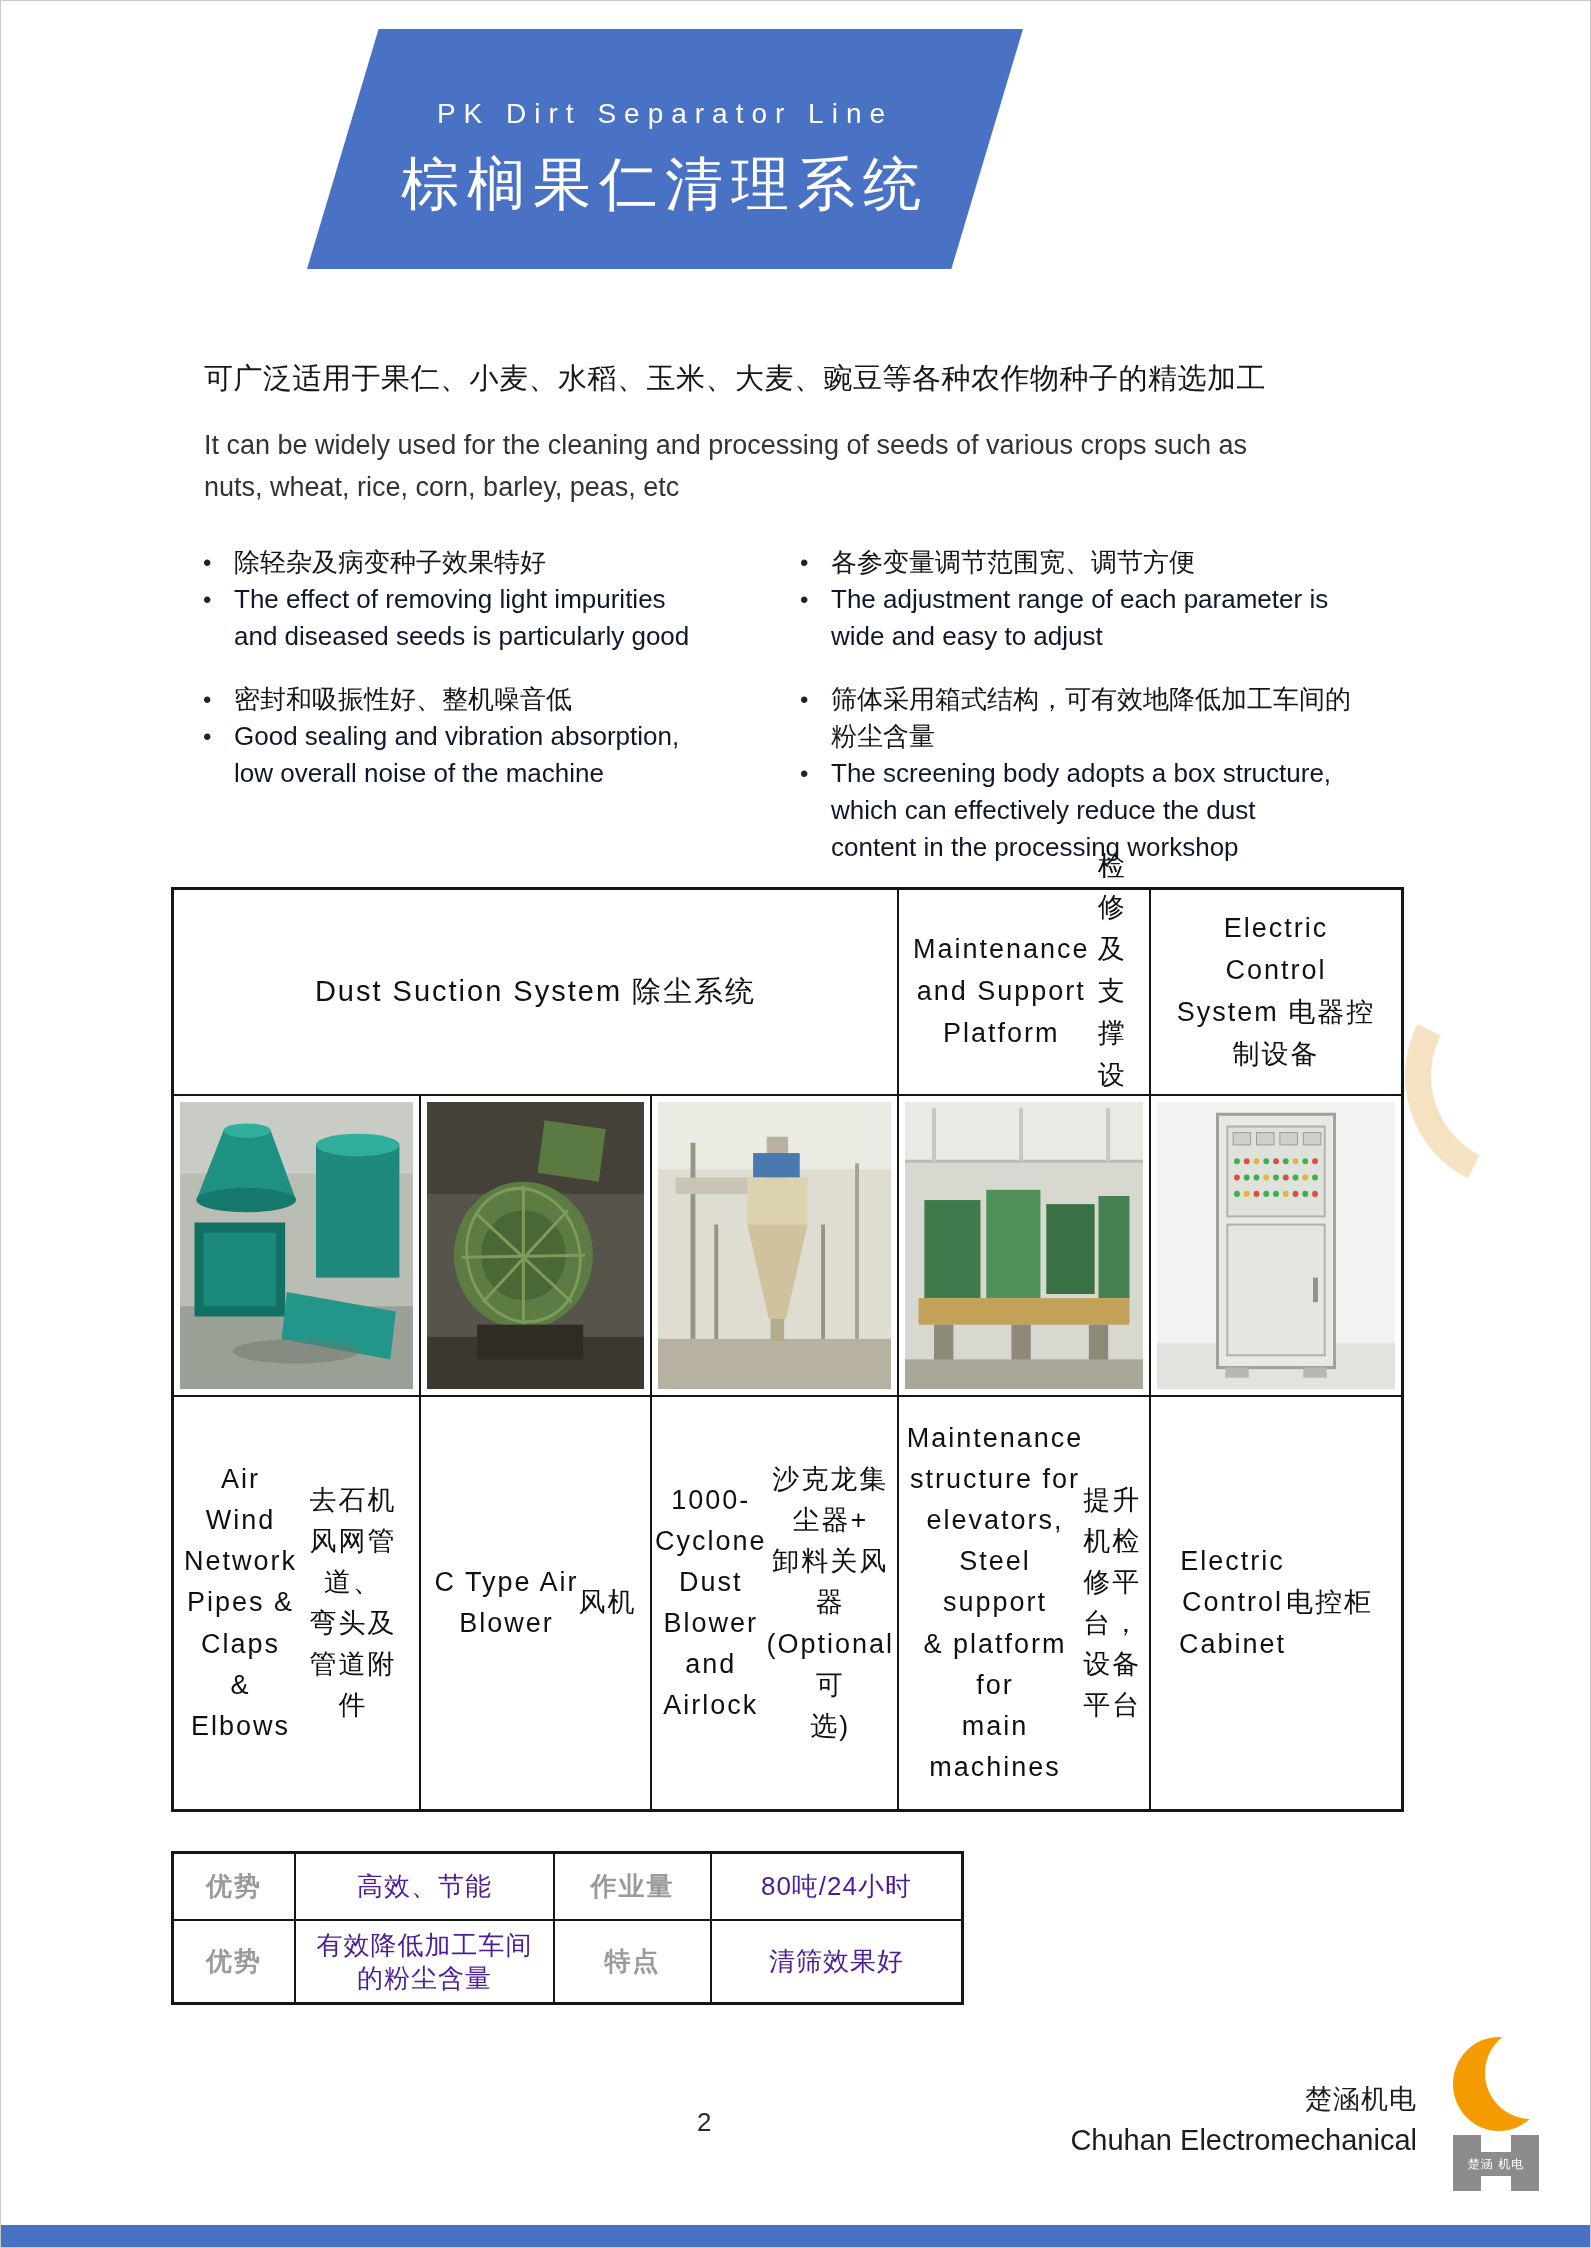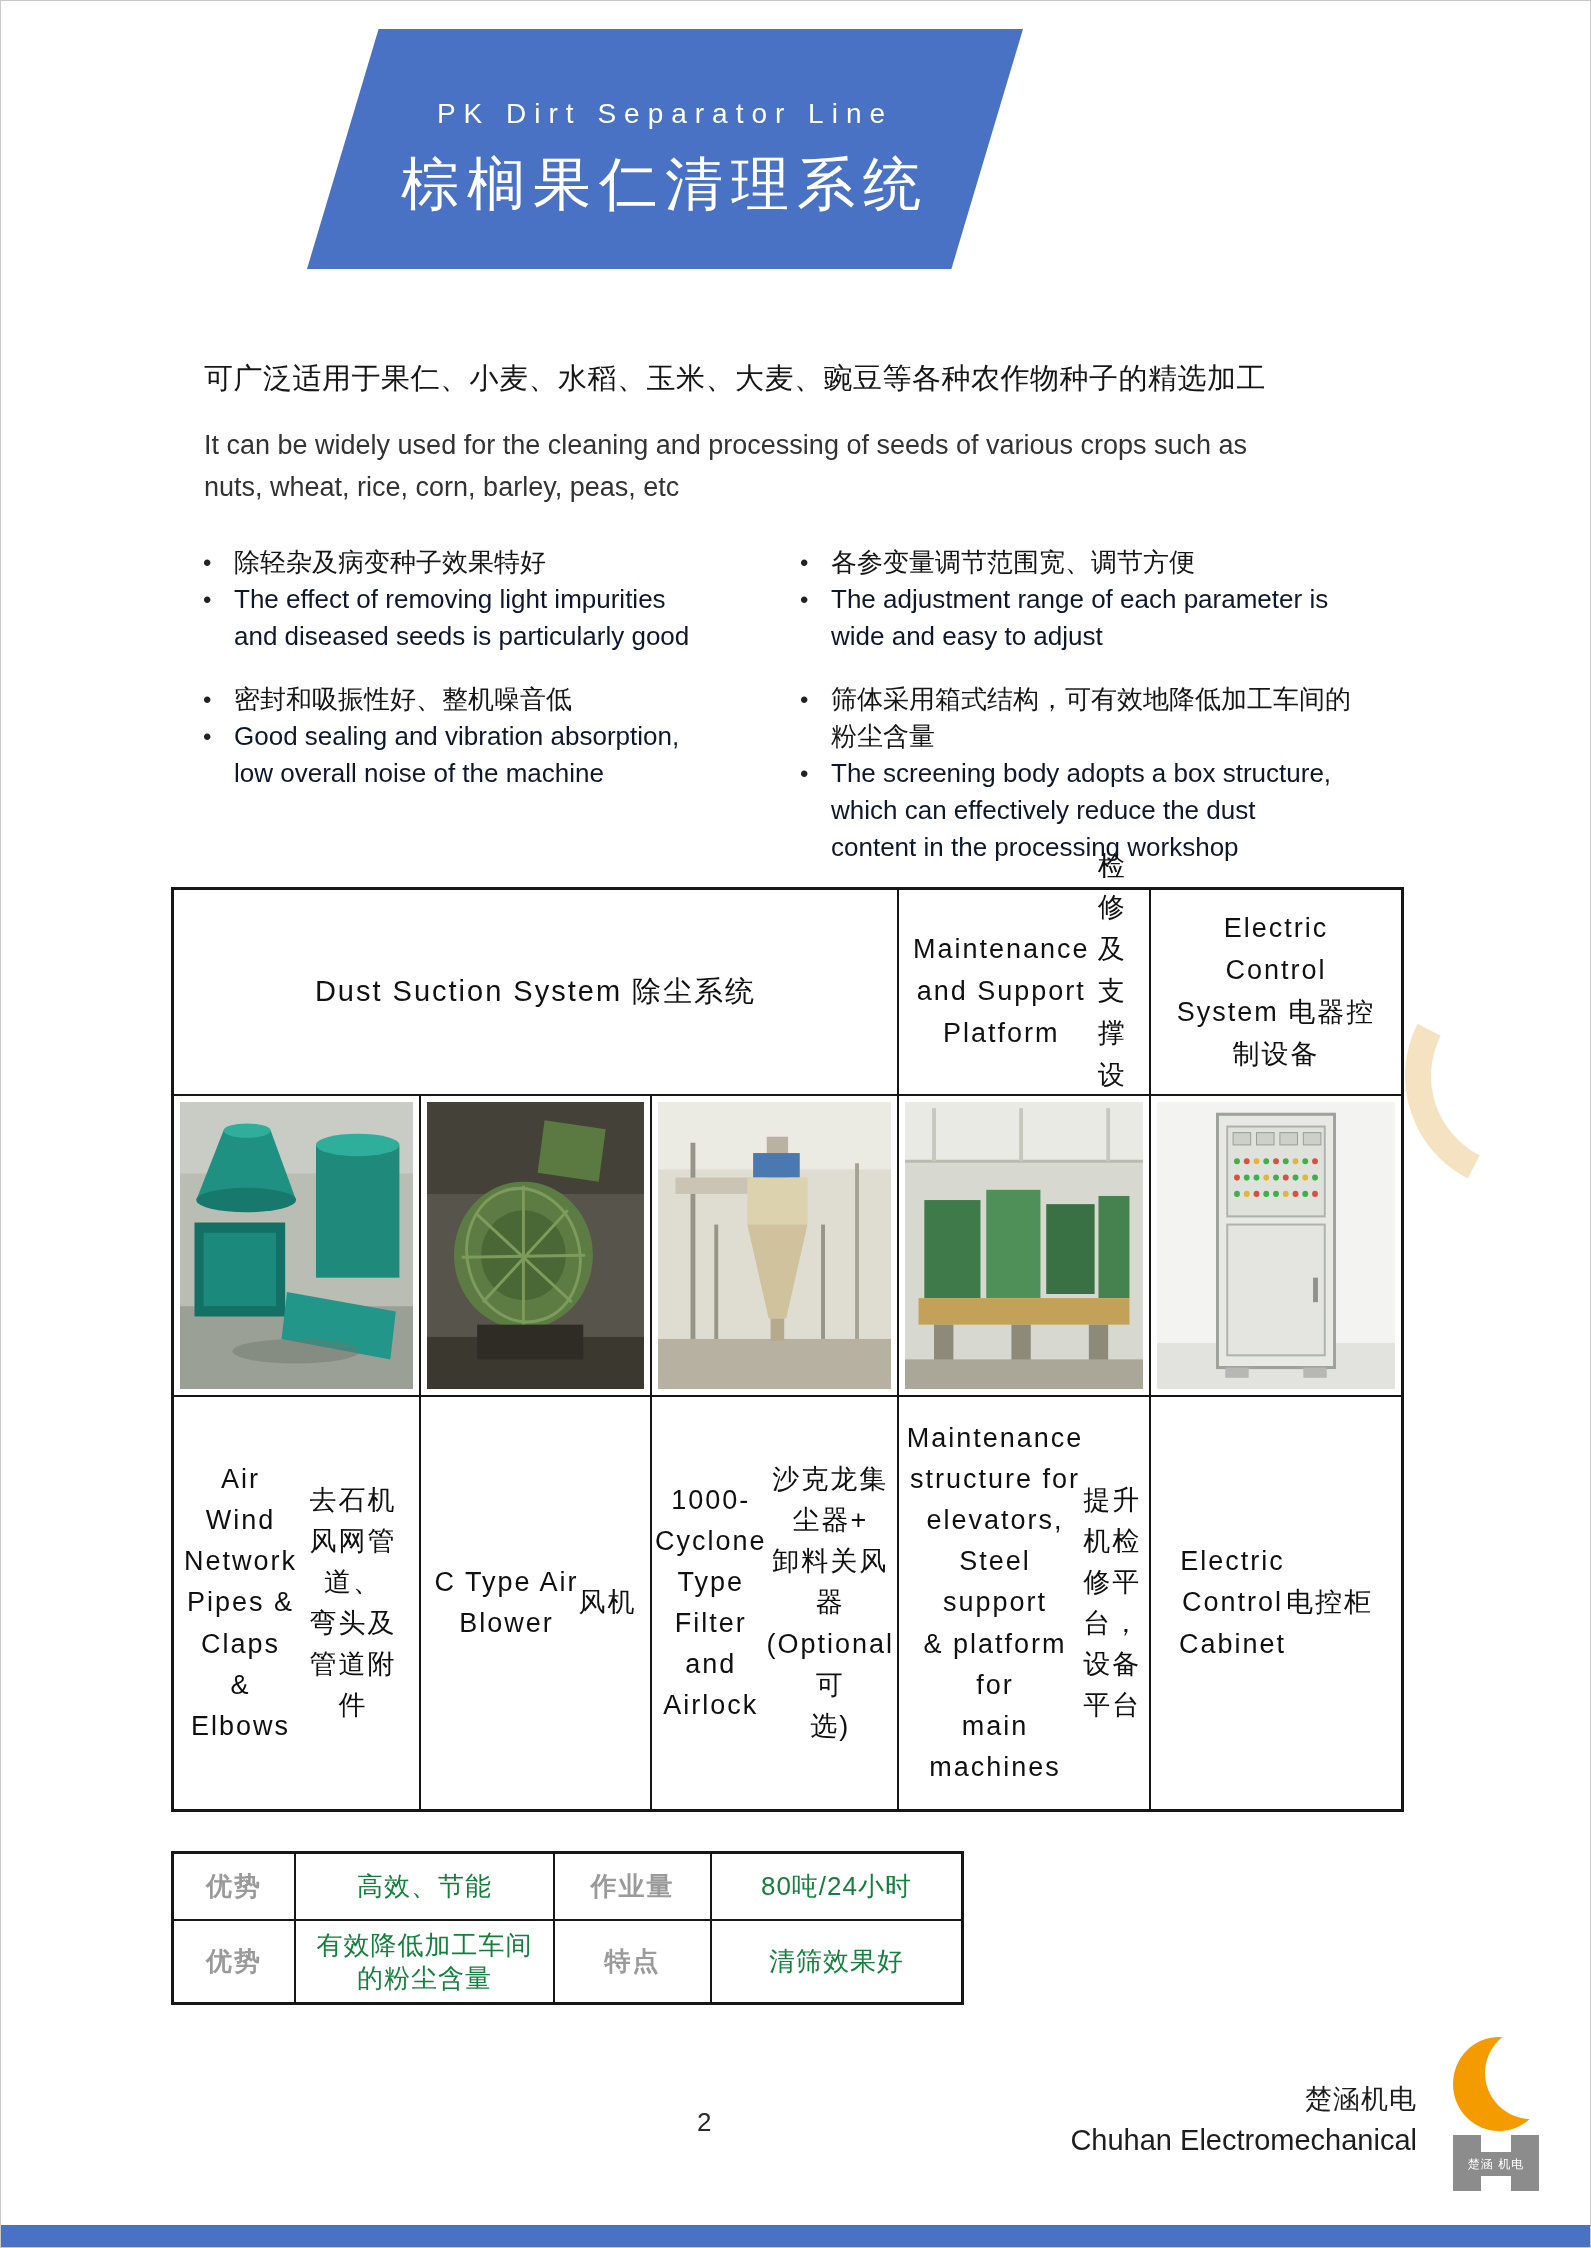--- a/index.html
+++ b/index.html
@@ -59,21 +59,21 @@
   .specs {
     position:absolute; left:170px; top:1850px; background:#fff;
     display:grid; grid-template-columns:122px 259px 157px 249px;
     grid-template-rows:67px 81px; border:3px solid #161616;
   }
   .specs > div { border-right:2px solid #161616; border-bottom:2px solid #161616;
     display:flex; align-items:center; justify-content:center; text-align:center; line-height:1.25; }
   .specs > div.no-r { border-right:none; }
   .specs > div.no-b { border-bottom:none; }
   .spec-label { color:#9a9a9a; font-weight:bold; font-size:26px; letter-spacing:2px; }
-  .spec-value { color:#15803d; font-size:26px; letter-spacing:1px; white-space:pre-line; }
+  .spec-value { color:#4c1d95; font-size:26px; letter-spacing:1px; white-space:pre-line; }
   
   .pagenum { position:absolute; left:696px; top:2106px; font-size:26px; color:#2b2b2b; }
   .company { position:absolute; right:173px; top:2080px; text-align:right; color:#1d1d1d; }
   .company-zh { font-size:27px; letter-spacing:1px; }
   .company-en { font-size:29px; margin-top:7px; }
   .logo { position:absolute; left:1452px; top:2036px; width:90px; }
   .crescent { position:relative; width:86px; height:94px; overflow:hidden; }
   .crescent::before { content:""; position:absolute; left:0; top:0; width:92px; height:94px;
     border-radius:50%; background:var(--logo_orange,#f49b00); }
   .crescent::after { content:""; position:absolute; left:32px; top:-10px; width:92px; height:92px;
@@ -294,21 +294,21 @@
       <span class="zh">去石机风网管道、
 弯头及管道附件</span>
     </div>
     <div class="desc-cell no-b">
       <span class="en">C Type Air
 Blower</span>
       <span class="zh">风机</span>
     </div>
     <div class="desc-cell no-b">
       <span class="en">1000-Cyclone
-Type Filter
+Dust Blower
 and Airlock</span>
       <span class="zh">沙克龙集尘器+
 卸料关风器
 (Optional可
 选)</span>
     </div>
     <div class="desc-cell no-b">
       <span class="en">Maintenance
 structure for
 elevators,

